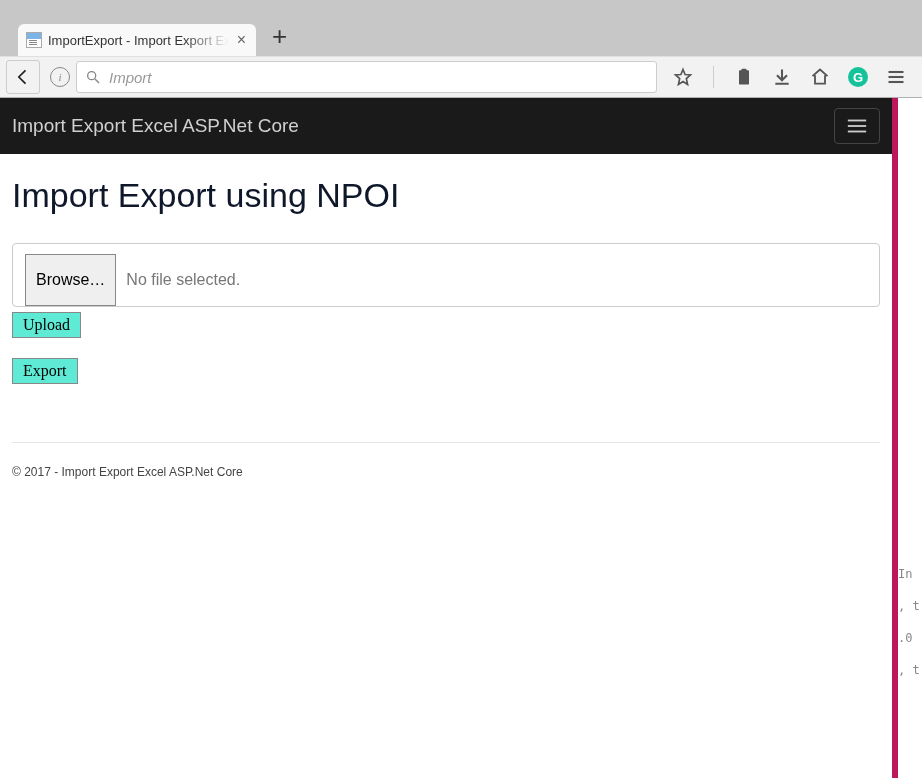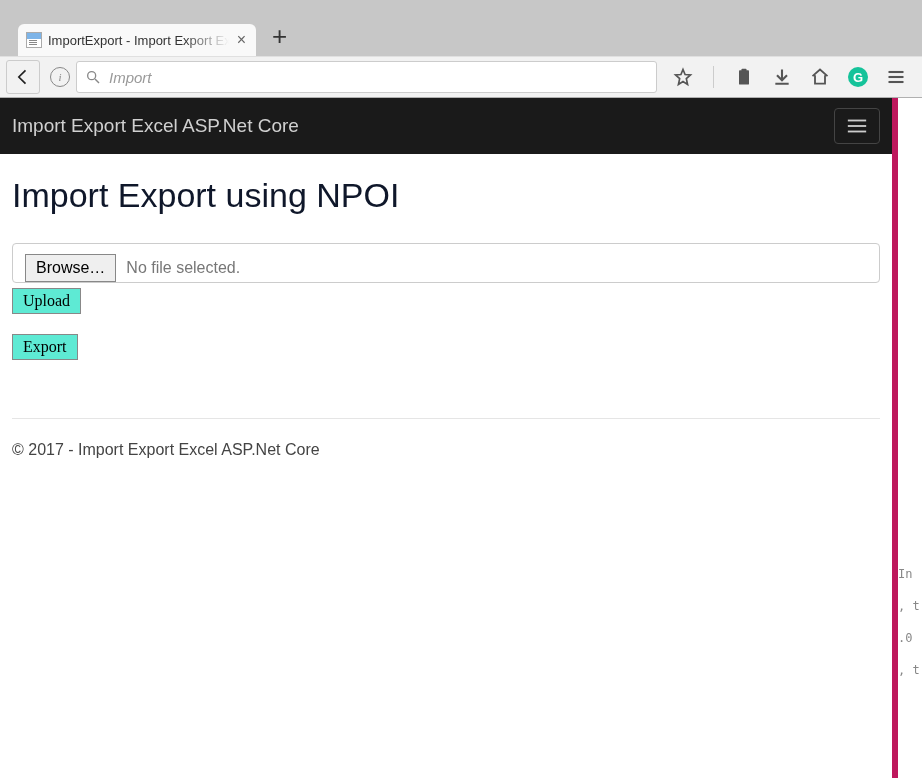--- a/index.html
+++ b/index.html
@@ -248,21 +248,21 @@
     .form-area {
       border: 1px solid #ccc;
       border-radius: 4px;
       padding: 10px 12px 0;
       margin-bottom: 3px;
     }
     .file-row { display: flex; align-items: center; gap: 10px; }
     .browse-btn {
       background: #efefef;
       border: 1px solid #888;
-      padding: 4px 10px;
+      padding: 16px 10px;
       font-size: 16px;
       cursor: pointer;
       font-family: inherit;
     }
     .file-status { color: #777; font-size: 16px; }
     .plain-btn {
       background: #5eead4;
       border: 1px solid #888;
       padding: 3px 10px;
       font-size: 16px;
@@ -275,21 +275,21 @@
     .export-wrap { margin-top: 16px; }
 
     hr.footer-sep {
       border: none;
       border-top: 1px solid #e5e5e5;
       margin-top: 56px;
       margin-bottom: 22px;
     }
     .footer {
       color: #444;
-      font-size: 16px;
+      font-size: 12px;
       padding-bottom: 20px;
     }
   </style>
 </head>
 <body>
 
 <div class="title-bar">
   <div class="win-controls">
     <span class="win-btn">
       <svg viewBox="0 0 14 14">

